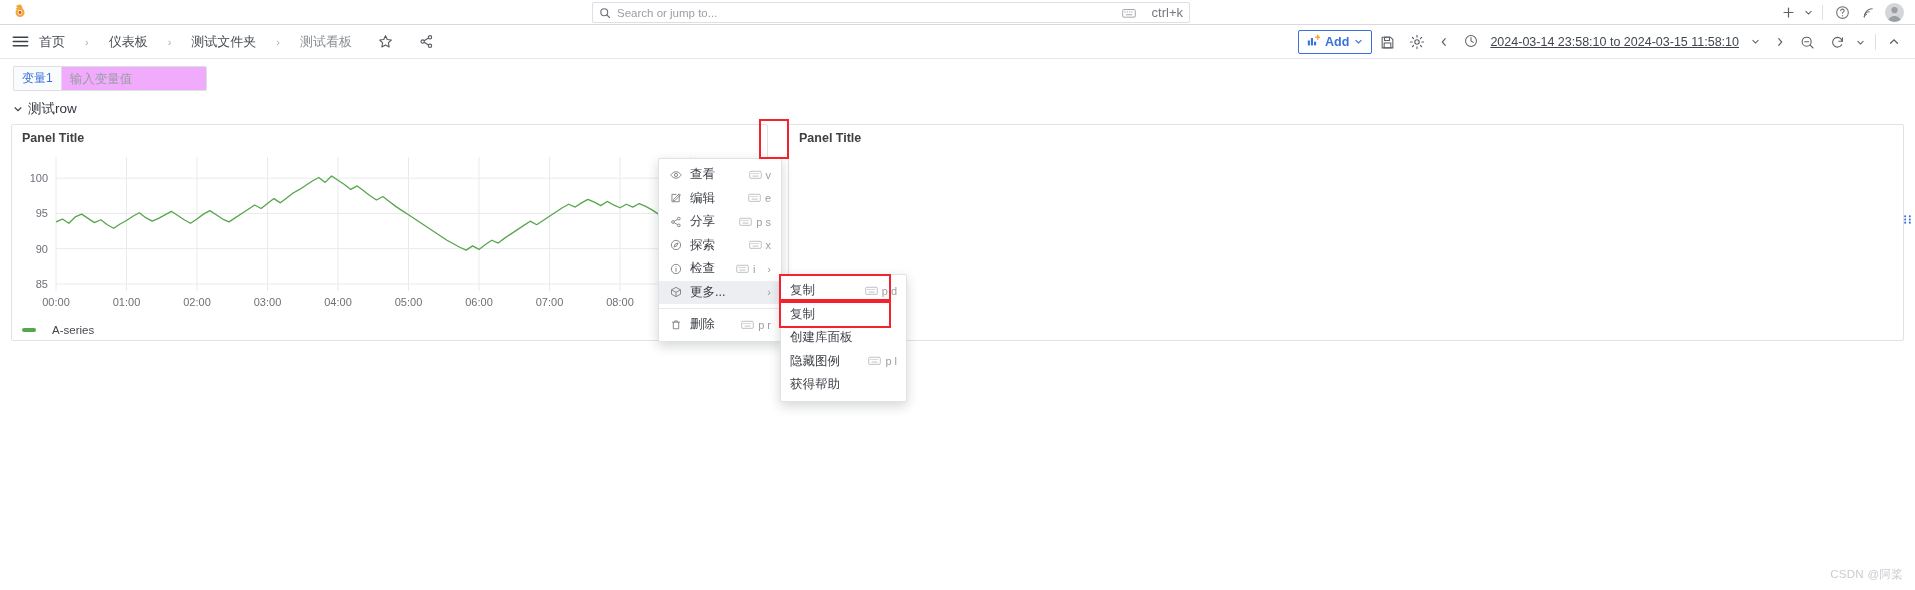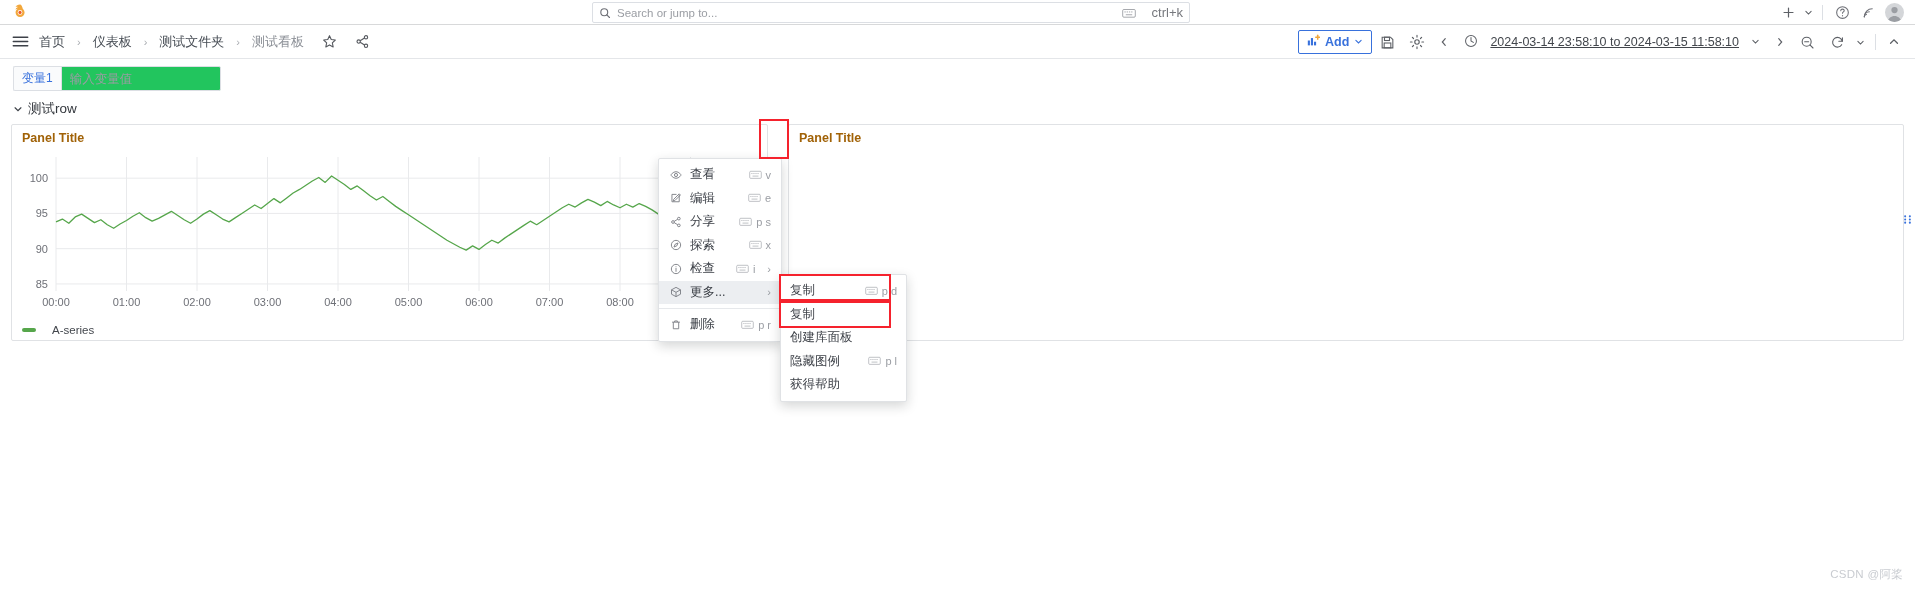--- a/index.html
+++ b/index.html
@@ -48,21 +48,21 @@
     display: flex; align-items: flex-end; justify-content: center; overflow: hidden;
   }
 
   
   .dashbar {
     position: absolute; left: 0; top: 25px; width: 1915px; height: 34px;
     background: #ffffff; border-bottom: 1px solid #e4e6e9;
     display: flex; align-items: center;
   }
   .hamburger { margin-left: 9px; width: 22px; height: 22px; display:flex; align-items:center; justify-content:center; cursor:pointer; }
-  .crumbs { display: flex; align-items: center; margin-left: 8px; gap: 12px; font-size: 13px; }
+  .crumbs { display: flex; align-items: center; margin-left: 8px; gap: 20px; font-size: 13px; }
   .crumb-link { color: #464c54; text-decoration: none; cursor: pointer; }
   .crumb-last { color: #8a8e95; }
   .crumb-sep { color: #a9acb1; font-size: 11px; }
   .crumb-icon { margin-left: 6px; color: #55585e; display: flex; align-items: center; cursor: pointer; }
 
   .dashbar-right {
     position: absolute; right: 10px; top: 0; height: 34px;
     display: flex; align-items: center; gap: 0;
   }
   .add-btn {
@@ -86,39 +86,39 @@
     position: absolute; left: 0; top: 59px; width: 1915px; height: 39px;
     background: #fff; display: flex; align-items: center;
   }
   .var-group { display: flex; align-items: stretch; margin-left: 13px; height: 25px; }
   .var-label {
     display: flex; align-items: center; padding: 0 8px;
     border: 1px solid #dcdfe4; border-right: none; border-radius: 2px 0 0 2px;
     font-size: 12px; color: #3871dc; background: #fafbfc;
   }
   .var-input {
-    width: 160px; border: 1px solid #dcdfe4; border-radius: 0 2px 2px 0;
+    width: 146px; border: 1px solid #dcdfe4; border-radius: 0 2px 2px 0;
     font-size: 12.5px; padding: 0 8px; color: #3d4148; outline: none;
-    font-family: inherit; background: #22c55e;
+    font-family: inherit; background: #f0abfc;
   }
   .var-input::placeholder { color: #9a9da3; }
 
   
   .row-header {
     position: absolute; left: 13px; top: 99px; height: 20px;
     display: flex; align-items: center; gap: 5px; cursor: pointer; justify-content: space-between;
   }
   .row-title { font-size: 13.5px; color: #33373d; }
 
   
   .panel {
     position: absolute; background: #ffffff; border: 1px solid #e0e2e5; border-radius: 2px;
   }
   .panel-title {
-    font-size: 12.5px; font-weight: bold; color: #a16207;
+    font-size: 12.5px; font-weight: bold; color: #404040;
     padding: 6px 10px 0 10px;
   }
   #panel-timeseries { left: 11px; top: 124px; width: 757px; height: 217px; }
   #panel-stat { left: 788px; top: 124px; width: 1116px; height: 217px; }
 
   .ts-plot { position: relative; width: 100%; height: 172px; }
   .ts-legend {
     position: absolute; left: 10px; bottom: 4px;
     display: flex; align-items: center; gap: 16px; font-size: 11.5px; color: #42464c;
   }

